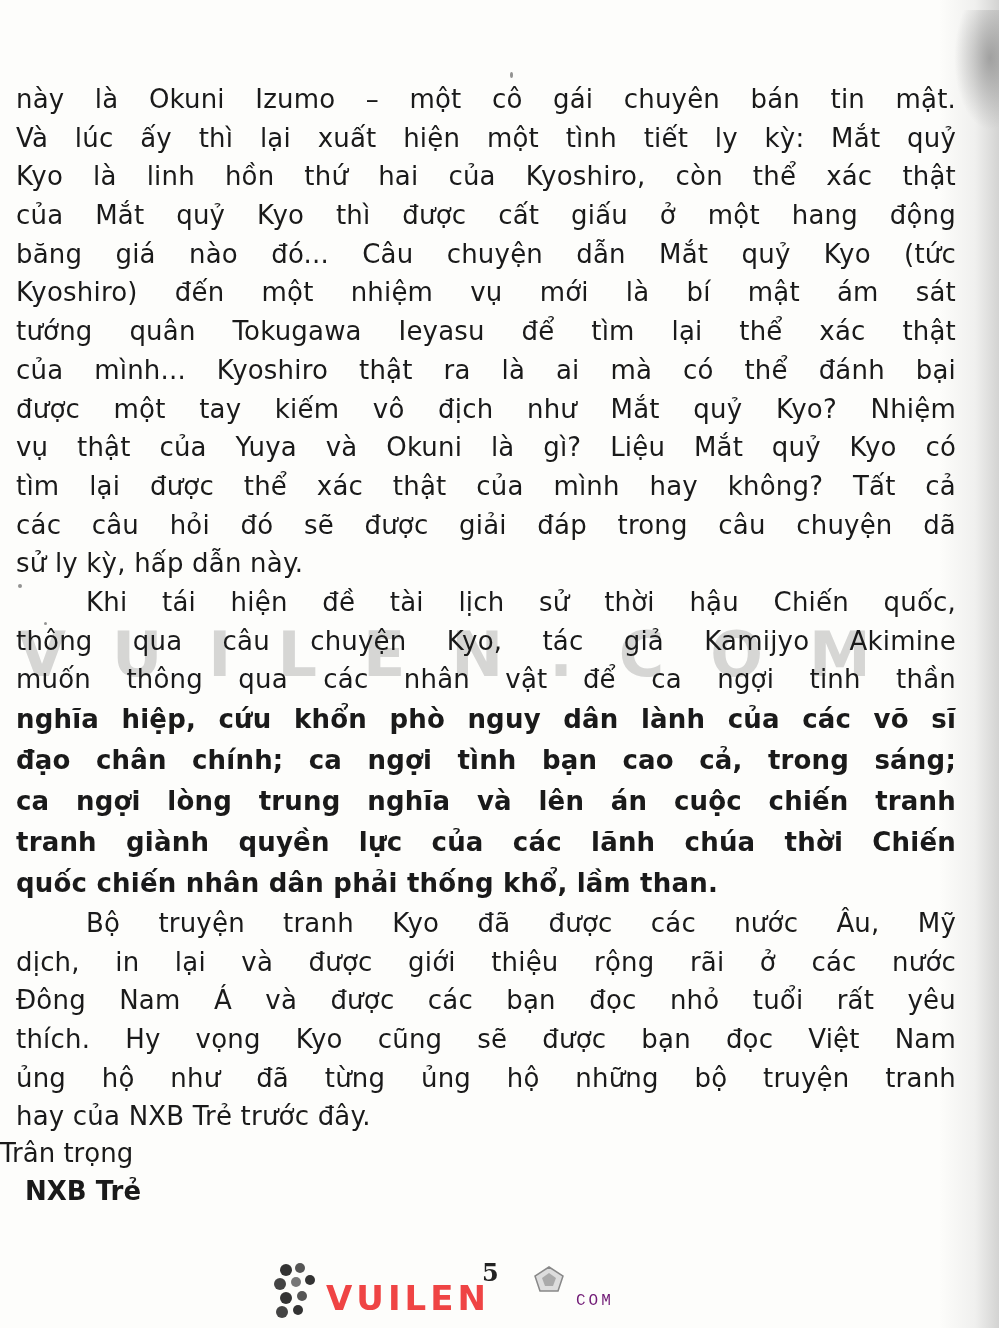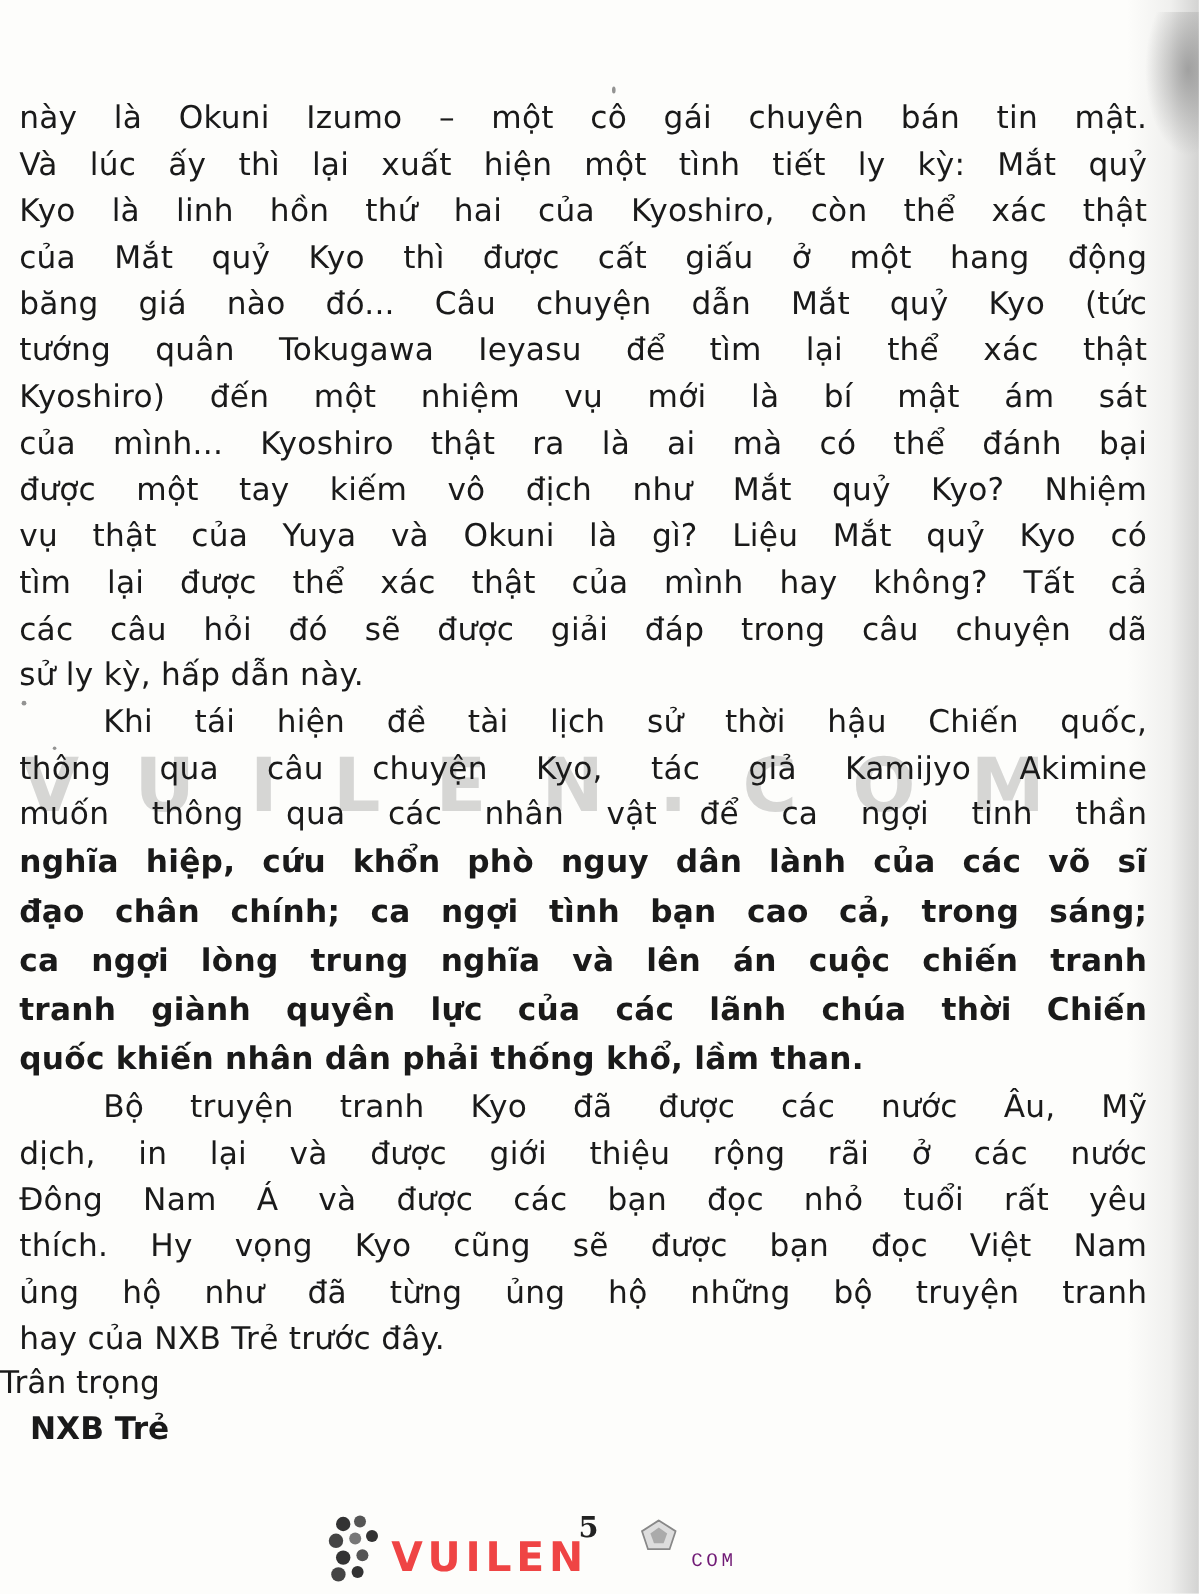--- a/index.html
+++ b/index.html
@@ -146,39 +146,39 @@
   <div class="watermark">VUILEN.COM</div>
 
   <div class="body-text">
 
     <div>
       <span class="line">này là Okuni Izumo – một cô gái chuyên bán tin mật.</span>
       <span class="line">Và lúc ấy thì lại xuất hiện một tình tiết ly kỳ: Mắt quỷ</span>
       <span class="line">Kyo là linh hồn thứ hai của Kyoshiro, còn thể xác thật</span>
       <span class="line">của Mắt quỷ Kyo thì được cất giấu ở một hang động</span>
       <span class="line">băng giá nào đó... Câu chuyện dẫn Mắt quỷ Kyo (tức</span>
+      <span class="line">Kyoshiro) đến một nhiệm vụ mới là bí mật ám sát</span>
       <span class="line">tướng quân Tokugawa Ieyasu để tìm lại thể xác thật</span>
-      <span class="line">Kyoshiro) đến một nhiệm vụ mới là bí mật ám sát</span>
       <span class="line">của mình... Kyoshiro thật ra là ai mà có thể đánh bại</span>
       <span class="line">được một tay kiếm vô địch như Mắt quỷ Kyo? Nhiệm</span>
       <span class="line">vụ thật của Yuya và Okuni là gì? Liệu Mắt quỷ Kyo có</span>
       <span class="line">tìm lại được thể xác thật của mình hay không? Tất cả</span>
       <span class="line">các câu hỏi đó sẽ được giải đáp trong câu chuyện dã</span>
       <span class="line last">sử ly kỳ, hấp dẫn này.</span>
     </div>
 
     <div>
       <span class="line indent">Khi tái hiện đề tài lịch sử thời hậu Chiến quốc,</span>
       <span class="line">thông qua câu chuyện Kyo, tác giả Kamijyo Akimine</span>
       <span class="line">muốn thông qua các nhân vật để ca ngợi tinh thần</span>
       <span class="line bold" style="height:41px;line-height:41px;">nghĩa hiệp, cứu khổn phò nguy dân lành của các võ sĩ</span>
       <span class="line bold" style="height:41px;line-height:41px;">đạo chân chính; ca ngợi tình bạn cao cả, trong sáng;</span>
       <span class="line bold" style="height:41px;line-height:41px;">ca ngợi lòng trung nghĩa và lên án cuộc chiến tranh</span>
       <span class="line bold" style="height:41px;line-height:41px;">tranh giành quyền lực của các lãnh chúa thời Chiến</span>
-      <span class="line bold last" style="height:41px;line-height:41px;">quốc khiến nhân dân phải thống khổ, lầm than.</span>
+      <span class="line bold last" style="height:41px;line-height:41px;">quốc chiến nhân dân phải thống khổ, lầm than.</span>
     </div>
 
     <div>
       <span class="line indent">Bộ truyện tranh Kyo đã được các nước Âu, Mỹ</span>
       <span class="line">dịch, in lại và được giới thiệu rộng rãi ở các nước</span>
       <span class="line">Đông Nam Á và được các bạn đọc nhỏ tuổi rất yêu</span>
       <span class="line">thích. Hy vọng Kyo cũng sẽ được bạn đọc Việt Nam</span>
       <span class="line">ủng hộ như đã từng ủng hộ những bộ truyện tranh</span>
       <span class="line last">hay của NXB Trẻ trước đây.</span>
     </div>

